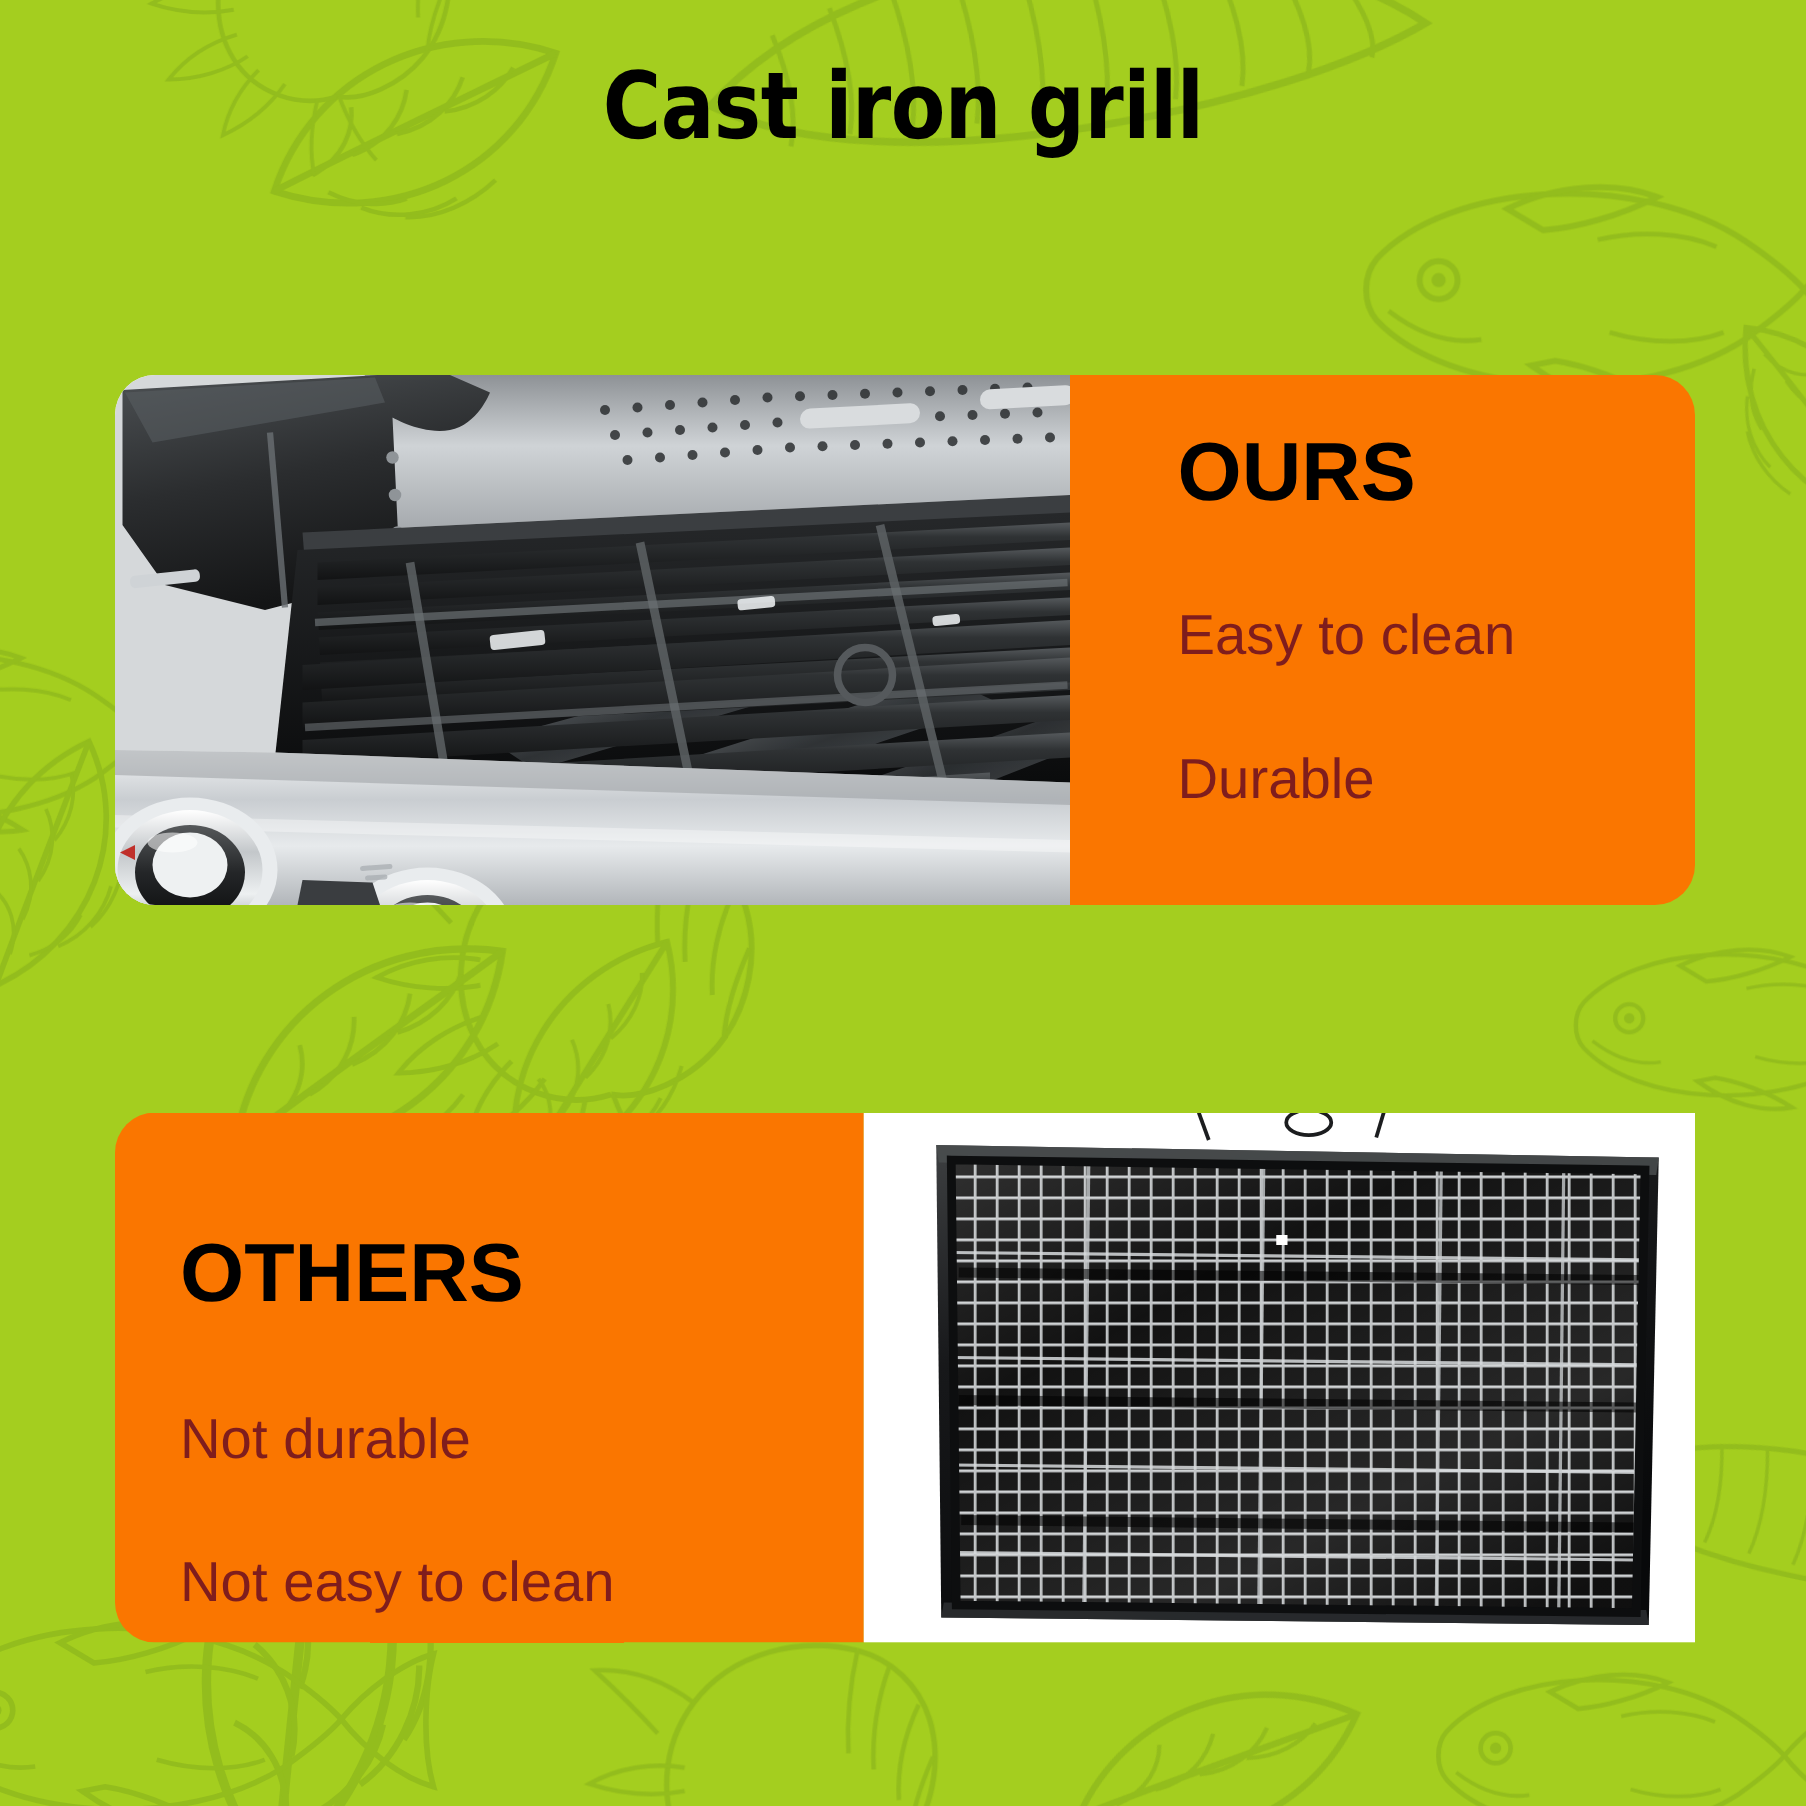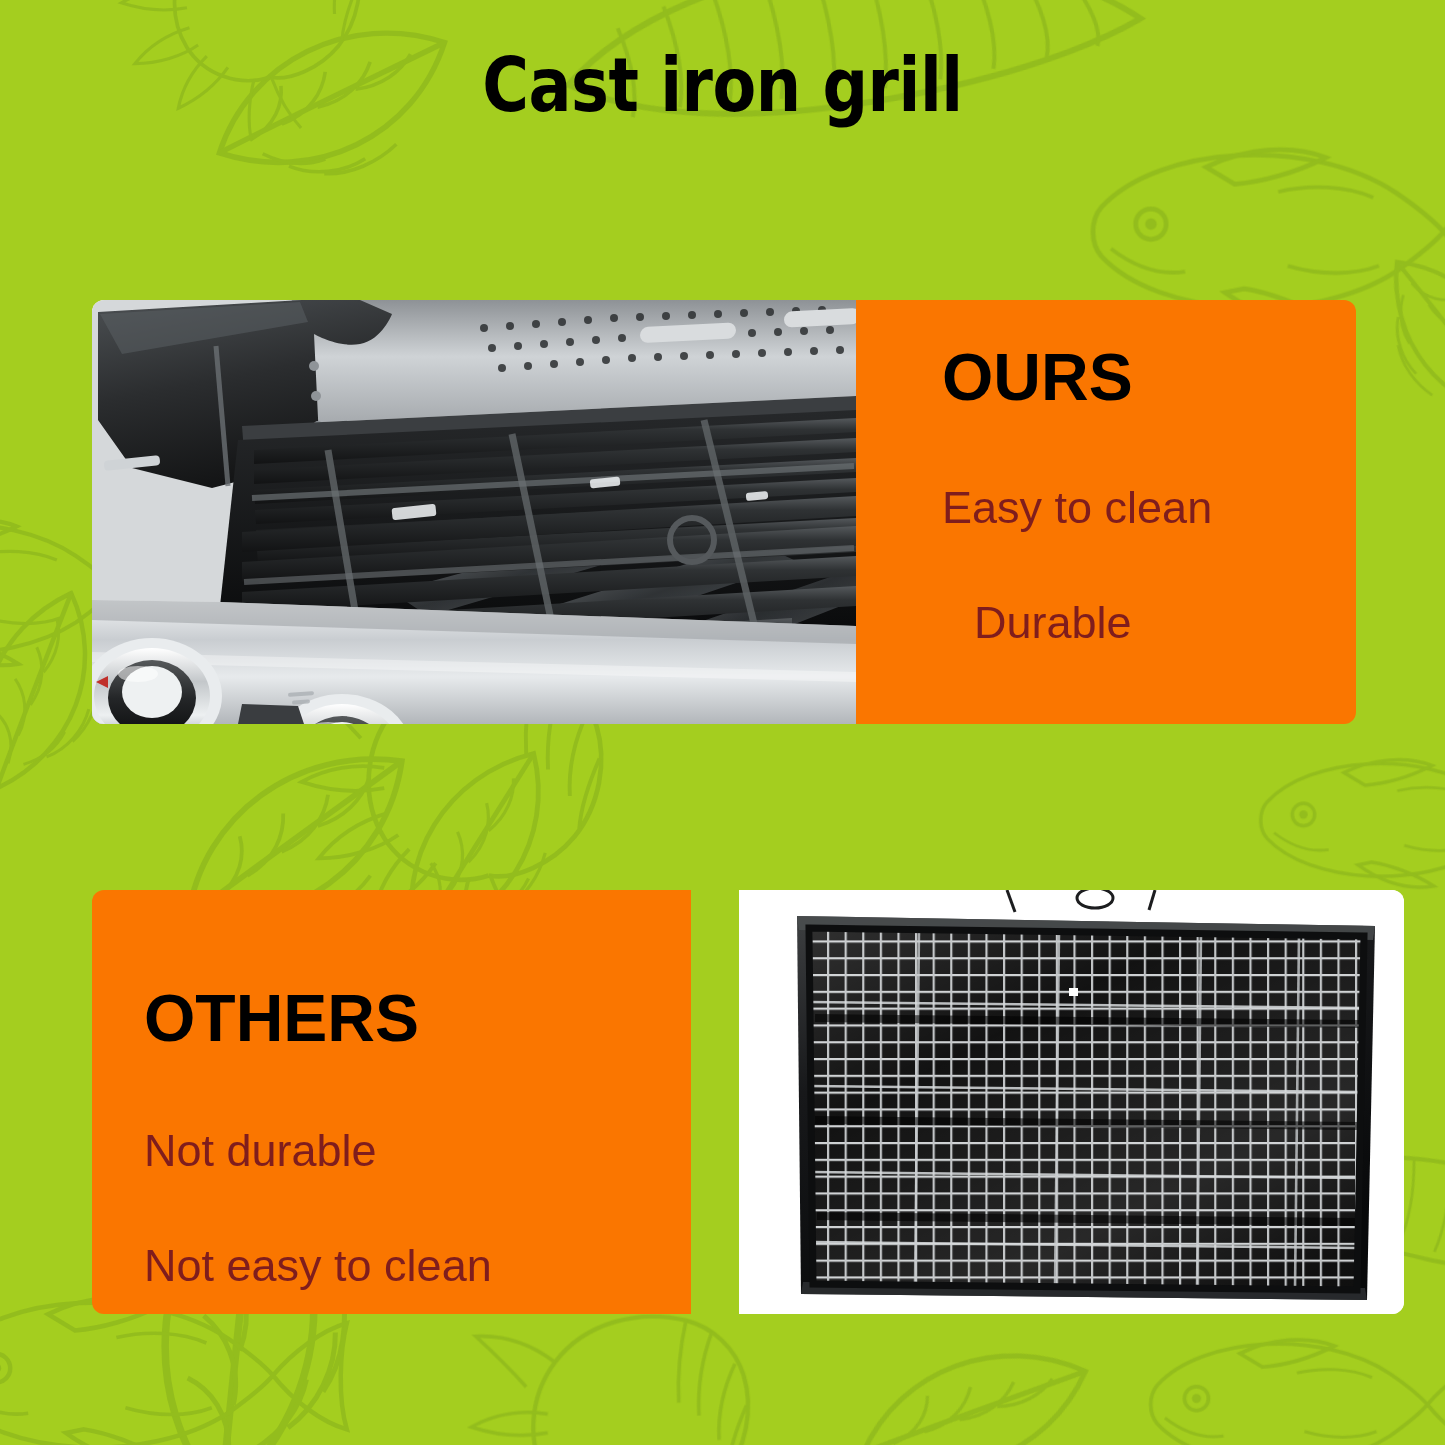--- a/index.html
+++ b/index.html
@@ -33,26 +33,26 @@
     color:#000;
     letter-spacing:-0.5px;
     transform:scaleX(0.86);
     transform-origin:center top;
     font-family:"DejaVu Sans", sans-serif;
     white-space:nowrap;
   }
   
   .panel {
     position:absolute;
-    border-radius:12px;
+    border-radius:32px;
     overflow:hidden;
     display:flex;
   }
   #panel-ours  { left:92px;  top:300px; width:1264px; height:424px; }
-  #panel-others{ left:92px;  top:890px; width:1312px; height:424px;justify-content:space-between; }
+  #panel-others{ left:92px;  top:890px; width:1312px; height:424px; }
 
   .photo-pane { position:relative; overflow:hidden; background:#ffffff; }
   .text-pane  { background:#fa7600; position:relative; }
 
   #ours-photo  { width:764px; height:100%; }
   #ours-text   { width:500px; height:100%; }
   #others-text { width:599px; height:100%; }
   #others-photo{ width:665px; height:100%; }
 
   .pane-heading {
@@ -64,21 +64,21 @@
   }
   .pane-line {
     position:absolute;
     font-weight:400;
     color:#7f1d1d;
     line-height:1;
     white-space:nowrap;
   }
   #ours-heading { left:86px;  top:44px;  font-size:66px; letter-spacing:0px; }
   #ours-line-0  { left:86px;  top:185px; font-size:45px; }
-  #ours-line-1  { left:86px;  top:300px; font-size:45px;margin-left:32px; }
+  #ours-line-1  { left:86px;  top:300px; font-size:45px; }
 
   #others-heading { left:52px; top:95px;  font-size:66px; }
   #others-line-0  { left:52px; top:238px; font-size:45px; }
   #others-line-1  { left:52px; top:353px; font-size:45px; }
 
   svg.scene { display:block; width:100%; height:100%; }
 </style>
 </head>
 <body>
 

